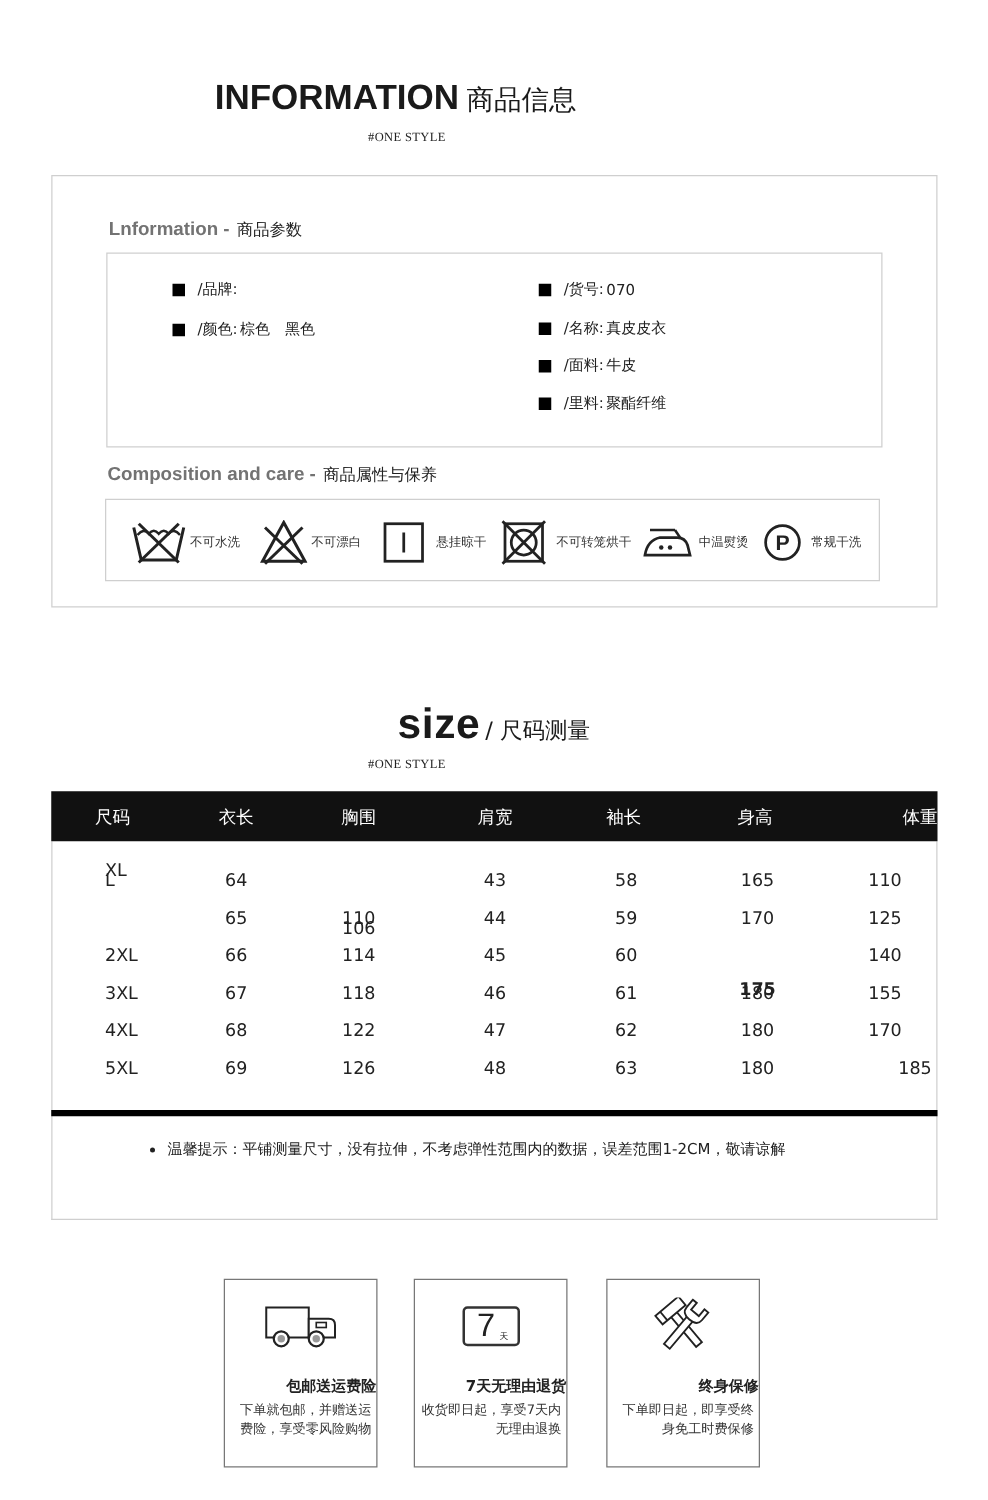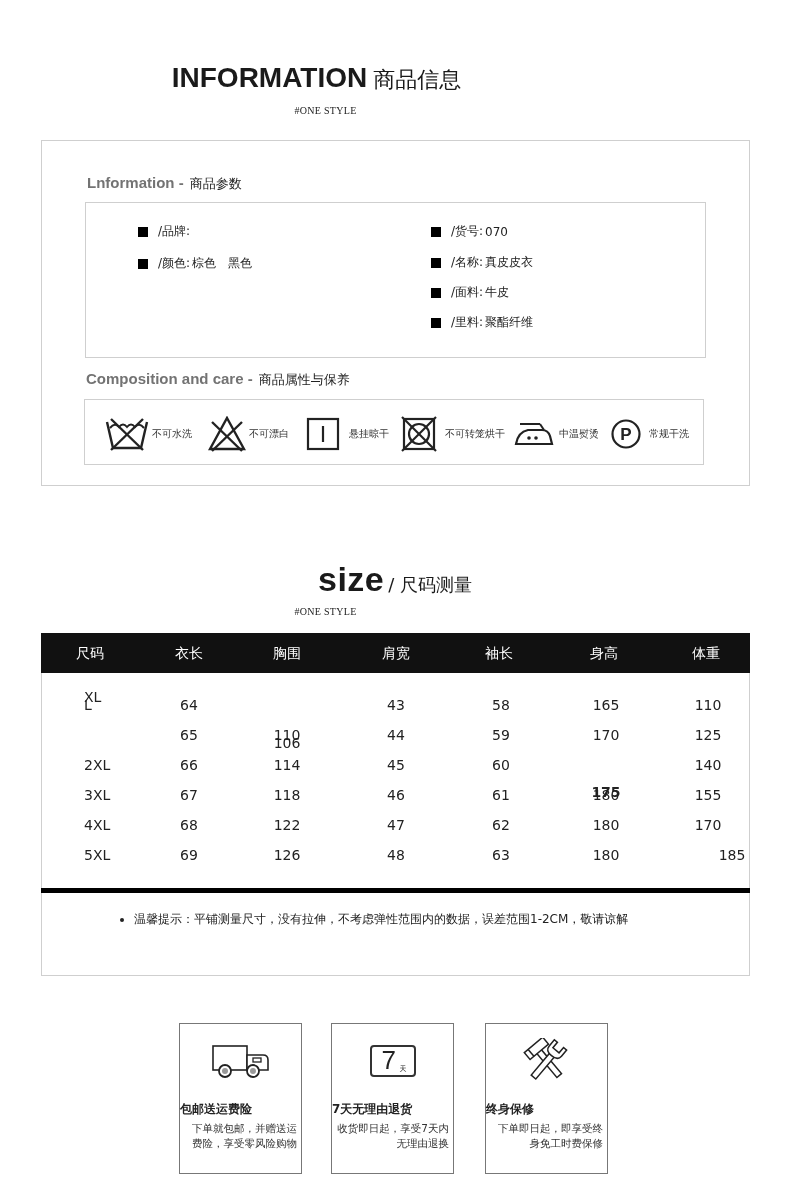--- a/index.html
+++ b/index.html
@@ -39,21 +39,21 @@
   .table-body { left: 41px; top: 673px; width: 709px; height: 303px; border-left: 1px solid #cfcfcf; border-right: 1px solid #cfcfcf; border-bottom: 1px solid #cfcfcf; }
   .table-rule { left: 41px; top: 888px; width: 709px; height: 5px; background: #000; }
   .td { font-size: 14px; color: #222; text-align: center; width: 80px; }
   .td.first { text-align: left; }
   .note { left: 120px; top: 911px; font-size: 12px; color: #222; white-space: nowrap; display: flex; align-items: center; }
   .note .dot { width: 4px; height: 4px; background: #222; border-radius: 50%; margin-right: 10px; }
 
   
   .card { top: 1023px; width: 123px; height: 151px; border: 1px solid #777; background: #fff; }
   .card .icon { position: absolute; left: 0; width: 100%; top: 14px; height: 46px; display: flex; justify-content: center; align-items: center; }
-  .card .ttl { position: absolute; left: 0; width: 100%; top: 77px; text-align: left; font-size: 12px; font-weight: 700; color: #222; }
+  .card .ttl { position: absolute; left: 0; width: 100%; top: 77px; text-align: right; font-size: 12px; font-weight: 700; color: #222; }
   .card .desc { position: absolute; left: 4px; right: 4px; top: 97px; text-align: right; font-size: 10.5px; line-height: 15px; color: #333; }
 </style>
 </head>
 <body>
 
 <div class="abs hero-title">
   <span class="en">INFORMATION</span><span class="cn">商品信息</span>
 </div>
 <div class="abs tagline" style="top:105px;">#ONE STYLE</div>
 
@@ -166,21 +166,21 @@
 
 <div class="abs table-body"></div>
 <div class="abs table-header"></div>
 
 <div class="abs th" style="left:50px;">尺码</div>
 <div class="abs th" style="left:149px;">衣长</div>
 <div class="abs th" style="left:247px;">胸围</div>
 <div class="abs th" style="left:356px;">肩宽</div>
 <div class="abs th" style="left:459px;">袖长</div>
 <div class="abs th" style="left:564px;">身高</div>
-<div class="abs th" style="left:666px;">体重</div>
+<div class="abs th" style="left:696px;">体重</div>
 
 <div>
   <div class="abs td first" style="left:84px; top:697px;">L</div>
   <div class="abs td" style="left:149px; top:697px;">64</div>
   <div class="abs td" style="left:247px; top:735px;">106</div>
   <div class="abs td" style="left:356px; top:697px;">43</div>
   <div class="abs td" style="left:461px; top:697px;">58</div>
   <div class="abs td" style="left:566px; top:697px;">165</div>
   <div class="abs td" style="left:668px; top:697px;">110</div>
 </div>

